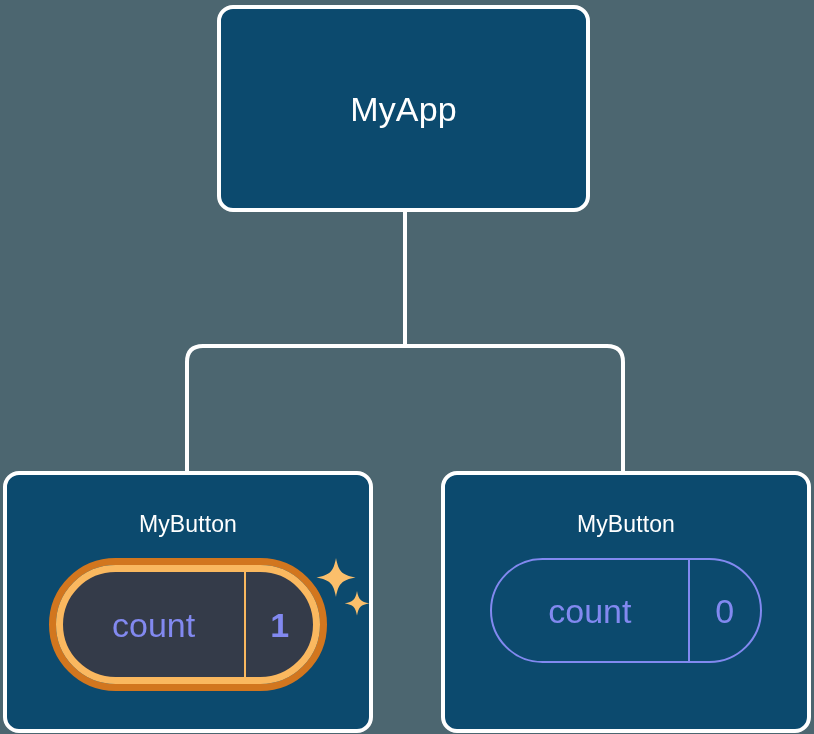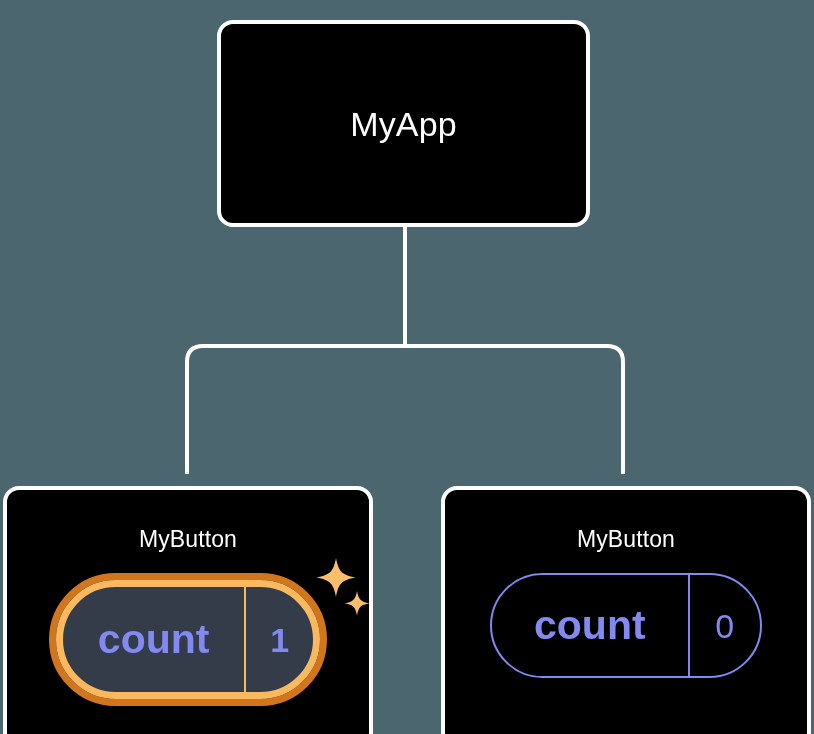--- a/index.html
+++ b/index.html
@@ -32,27 +32,26 @@
     height: 734px;
     z-index: 1;
     pointer-events: none;
   }
 
   
   .node {
     position: absolute;
     z-index: 2;
     box-sizing: border-box;
-    background: #000000;
+    background: #0c4a6e;
     border: 4px solid #FFFFFF;
     border-radius: 16px;
     display: flex;
     flex-direction: column;
     align-items: center;
-    margin-top: 15px;
   }
 
   .node-root {
     left: 217px;
     top: 5px;
     width: 373px;
     height: 207px;
     justify-content: center;
   }
 
@@ -149,22 +148,22 @@
   .pill-highlight-inner .pill-val {
     flex: 1 1 auto;
     display: flex;
     align-items: center;
     justify-content: center;
     border-left: 2px solid #FAB85F;
   }
 
   .pill-key-text {
     color: #8289F0;
-    font-size: 41px;
-    font-weight: 700;
+    font-size: 34px;
+    font-weight: 400;
     line-height: 1;
   }
   .pill-val-text {
     color: #8289F0;
     font-size: 34px;
     font-weight: 400;
     line-height: 1;
   }
   .pill-val-text.bold {
     font-weight: 700;

